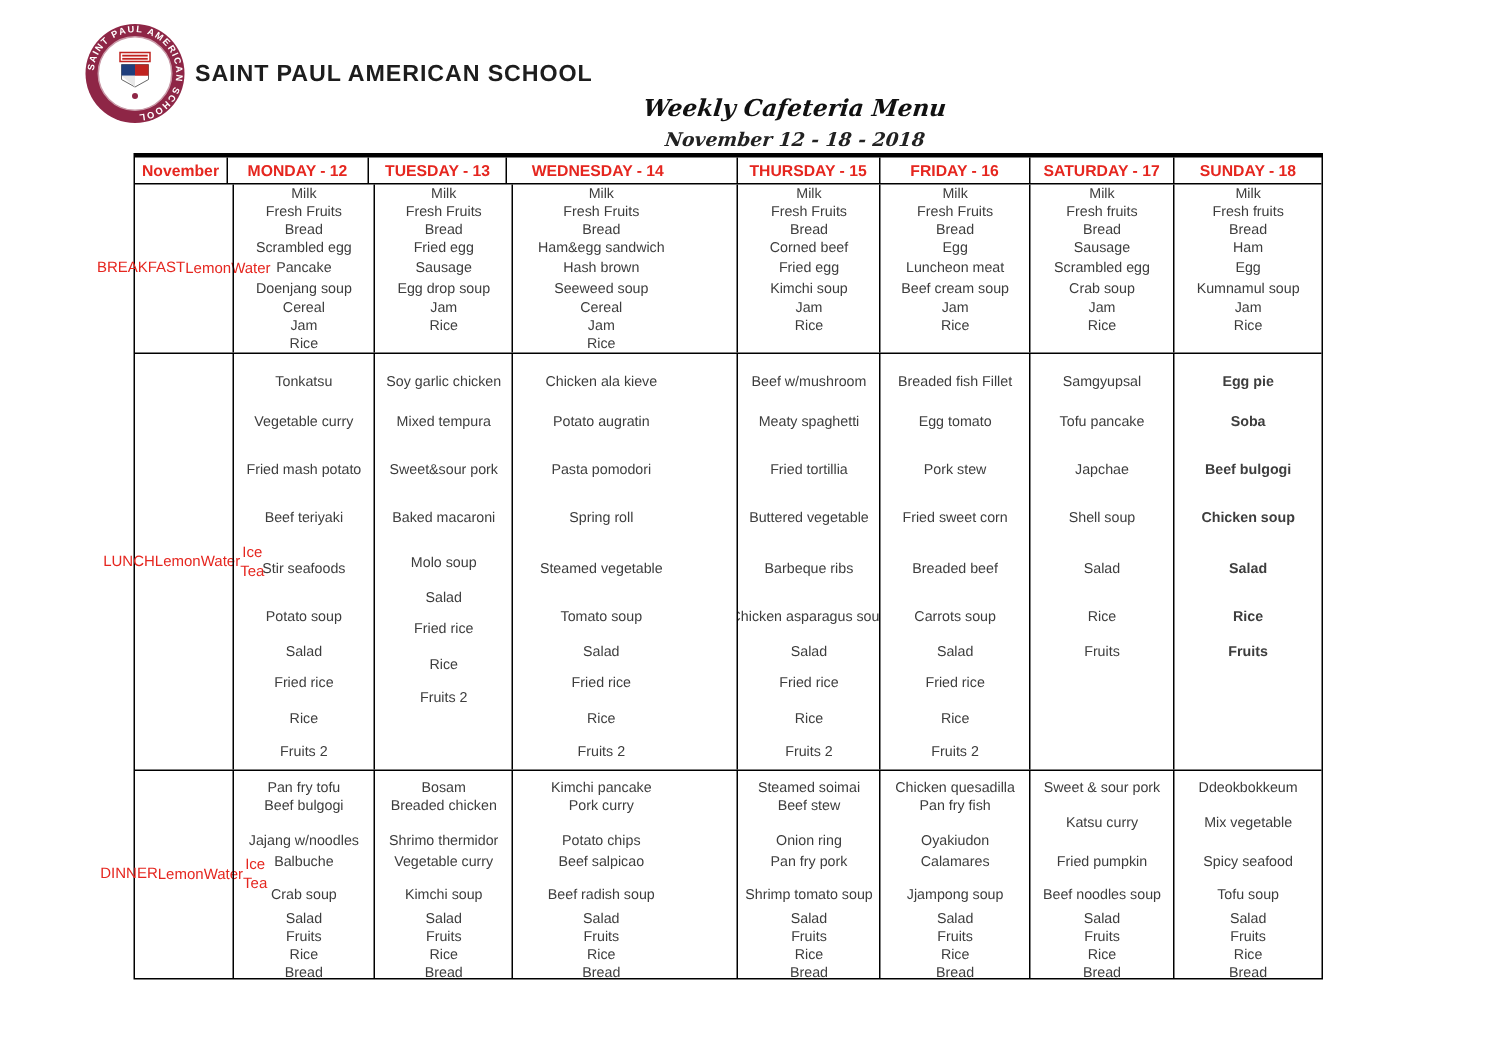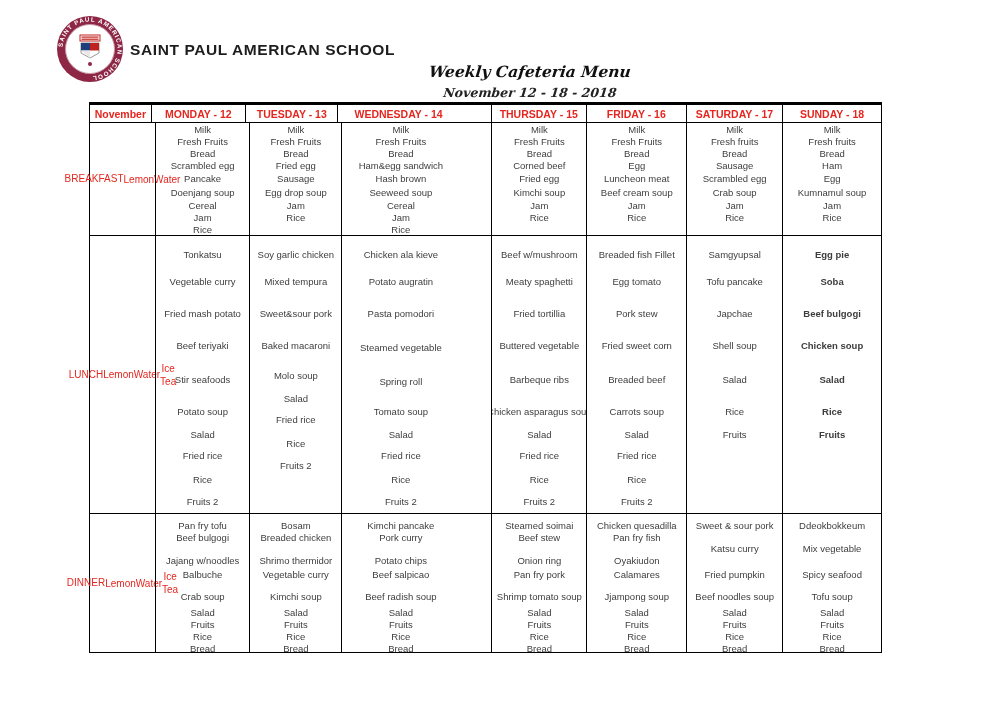--- a/index.html
+++ b/index.html
@@ -208,22 +208,22 @@
         <div class="line" style="height: 28px;">Molo soup</div>
         <div class="line" style="height: 18px;">Salad</div>
         <div class="line" style="height: 24px;">Fried rice</div>
         <div class="line" style="height: 23px;">Rice</div>
         <div class="line" style="height: 22px;">Fruits 2</div>
       </div>
       <div class="daycol w3" style="padding-top: 8px;">
         <div class="line" style="height: 22px;">Chicken ala kieve</div>
         <div class="line" style="height: 32px;">Potato augratin</div>
         <div class="line" style="height: 32px;">Pasta pomodori</div>
+        <div class="line" style="height: 32px;">Spring roll</div>
         <div class="line" style="height: 36px;">Steamed vegetable</div>
-        <div class="line" style="height: 32px;">Spring roll</div>
         <div class="line" style="height: 28px;">Tomato soup</div>
         <div class="line" style="height: 18px;">Salad</div>
         <div class="line" style="height: 24px;">Fried rice</div>
         <div class="line" style="height: 23px;">Rice</div>
         <div class="line" style="height: 22px;">Fruits 2</div>
       </div>
       <div class="daycol w4" style="padding-top: 8px;">
         <div class="line" style="height: 22px;">Beef w/mushroom</div>
         <div class="line" style="height: 32px;">Meaty spaghetti</div>
         <div class="line" style="height: 32px;">Fried tortillia</div>

